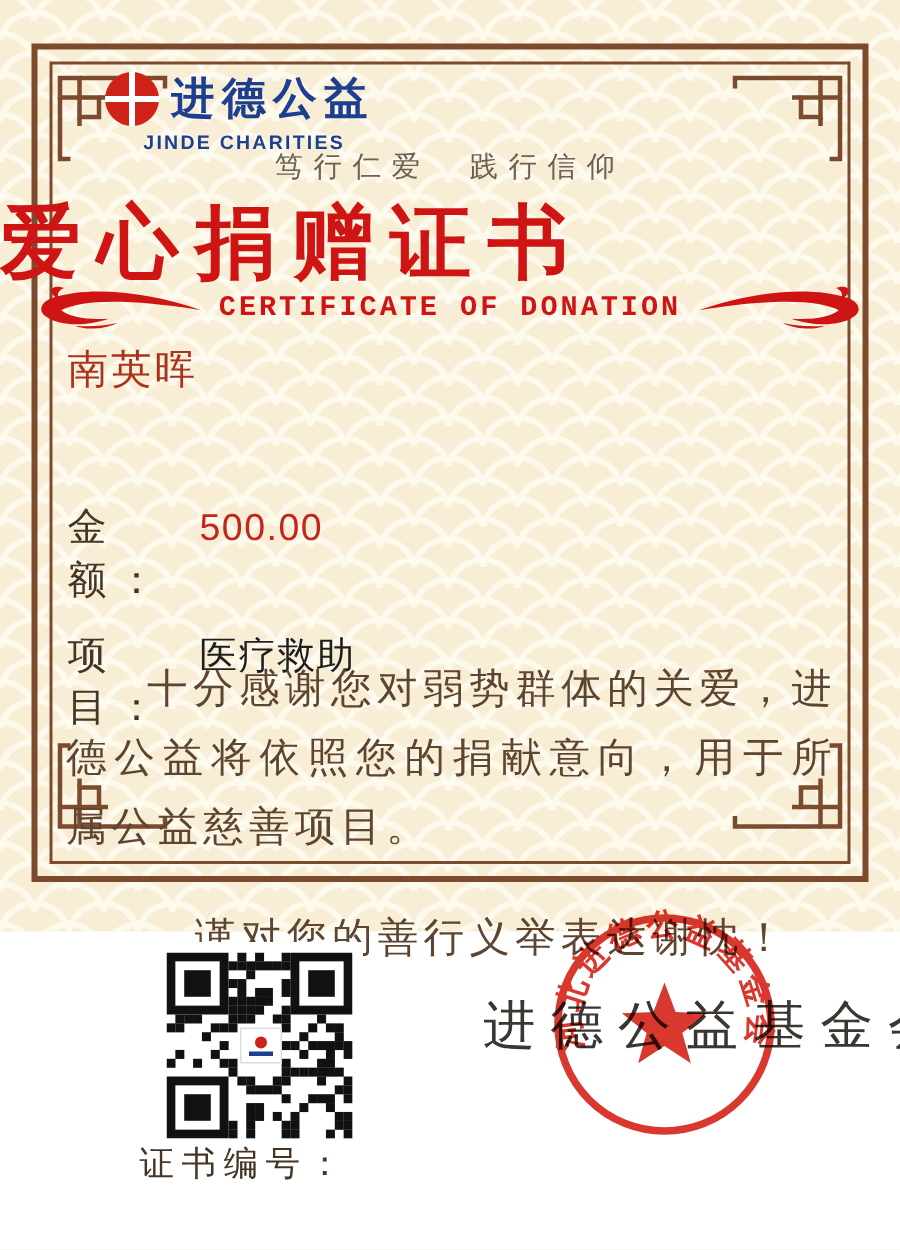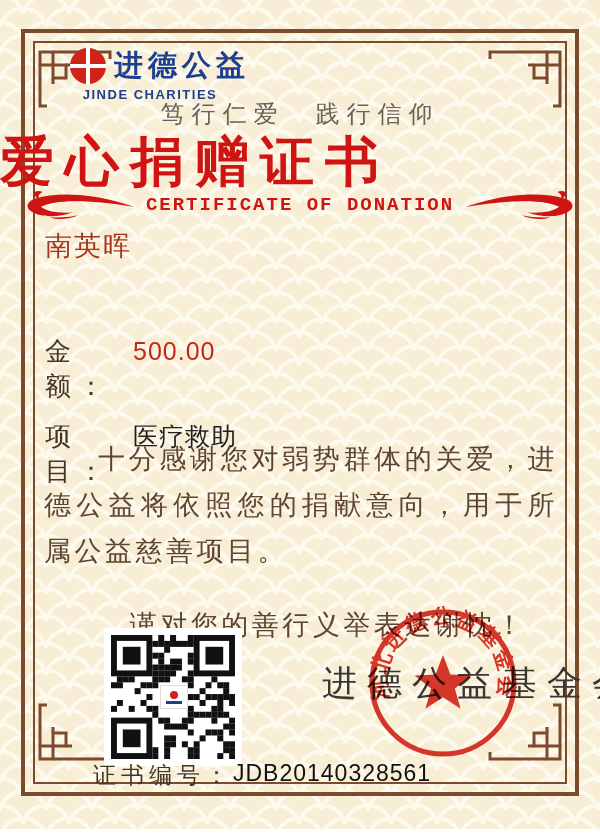--- a/index.html
+++ b/index.html
@@ -1,18 +1,18 @@
 <!DOCTYPE html>
 <html><head>
 <meta charset="utf-8">
 <style>
   html,body{margin:0;padding:0;}
   body{width:600px;height:833px;overflow:hidden;font-family:"Liberation Serif",serif;}
   .page{
-    position:relative;width:600px;height:829px;
+    position:relative;width:600px;height:621px;
     background-color:#f8eed6;
     background-image:
       radial-gradient(circle at 50% 118%, rgba(253,249,236,0) 54%, rgba(253,250,238,.95) 56%, rgba(253,250,238,.95) 64%, rgba(253,249,236,0) 66%),
       radial-gradient(circle at 50% 118%, rgba(253,249,236,0) 54%, rgba(253,250,238,.95) 56%, rgba(253,250,238,.95) 64%, rgba(253,249,236,0) 66%);
     background-size:46px 27px,46px 27px;
     background-position:0 0,23px 14px;
   }
   .frame-outer{position:absolute;left:21px;right:21px;top:29px;bottom:33px;border:4px solid #7c4b2d;}
   .frame-inner{position:absolute;left:33px;right:33px;top:41px;bottom:45px;border:2px solid #7c4b2d;}
   .corner{position:absolute;width:80px;height:70px;}
@@ -24,23 +24,23 @@
 
   .logo{position:absolute;left:70px;top:46px;}
   .logo-row{display:flex;align-items:center;}
   .logo-circle{
     width:36px;height:36px;border-radius:50%;background-color:#cf2218;
     background-image:linear-gradient(#fff,#fff),linear-gradient(#fff,#fff);
     background-size:100% 4px,4px 100%;background-position:center center;background-repeat:no-repeat;
     margin-right:8px;flex:0 0 auto;
   }
   .logo-cn{font-family:"Liberation Sans",sans-serif;font-weight:bold;font-size:29px;color:#1d3f8f;letter-spacing:5px;white-space:nowrap;}
-  .logo-en{font-family:"Liberation Sans",sans-serif;font-weight:bold;font-size:13px;color:#1d3f8f;letter-spacing:1.5px;margin-top:1px;text-align:center;width:160px;}
-
-  .motto{position:absolute;left:0;right:0;top:98px;text-align:center;font-size:24px;color:#6b6156;letter-spacing:7px;}
+  .logo-en{font-family:"Liberation Sans",sans-serif;font-weight:bold;font-size:13px;color:#1d3f8f;letter-spacing:1.5px;margin-top:1px;text-align:right;width:160px;}
+
+  .motto{position:absolute;left:0;right:0;top:98px;text-align:center;font-size:19px;color:#6b6156;letter-spacing:7px;}
   .title{position:absolute;left:0;right:0;top:126px;text-align:left;font-size:54px;font-weight:bold;color:#cf1414;letter-spacing:11px;}
   .subtitle-row{position:absolute;left:0;right:0;top:190px;display:flex;align-items:center;justify-content:center;gap:10px;}
   .flourish{width:112px;height:30px;flex:0 0 auto;}
   .flourish.right{transform:scaleX(-1);}
   .subtitle{font-family:"Liberation Mono",monospace;font-size:19px;font-weight:bold;color:#cf1414;letter-spacing:2px;white-space:nowrap;}
 
   .donor-name{position:absolute;left:45px;top:228px;font-size:27px;color:#a8341e;font-family:"Liberation Sans",sans-serif;letter-spacing:2px;}
 
   .fields{position:absolute;left:45px;top:293px;}
   .field-row{display:flex;align-items:baseline;height:44px;margin-top:41px;}
@@ -305,16 +305,15 @@
     </defs>
     <circle cx="77" cy="77" r="71" fill="none" stroke="#d6281e" stroke-width="5"></circle>
     <polygon fill="#d6281e" points="77,49 84.4,68.6 105.4,69.5 88.9,82.6 94.6,102.8 77,91.3 59.4,102.8 65.1,82.6 48.6,69.5 69.6,68.6"></polygon>
     <text fill="#d6281e" font-size="21" font-weight="bold" letter-spacing="3" font-family="Liberation Serif, serif">
       <textPath href="#sealArc" startOffset="50%" text-anchor="middle">河北进德公益基金会</textPath>
     </text>
   </svg>
 
   <div class="serial">
     <span class="serial-label">证书编号：</span>
-    <span class="serial-value">JDB20140328561</span>
   </div>
 
 </div>
 
 </body></html>

